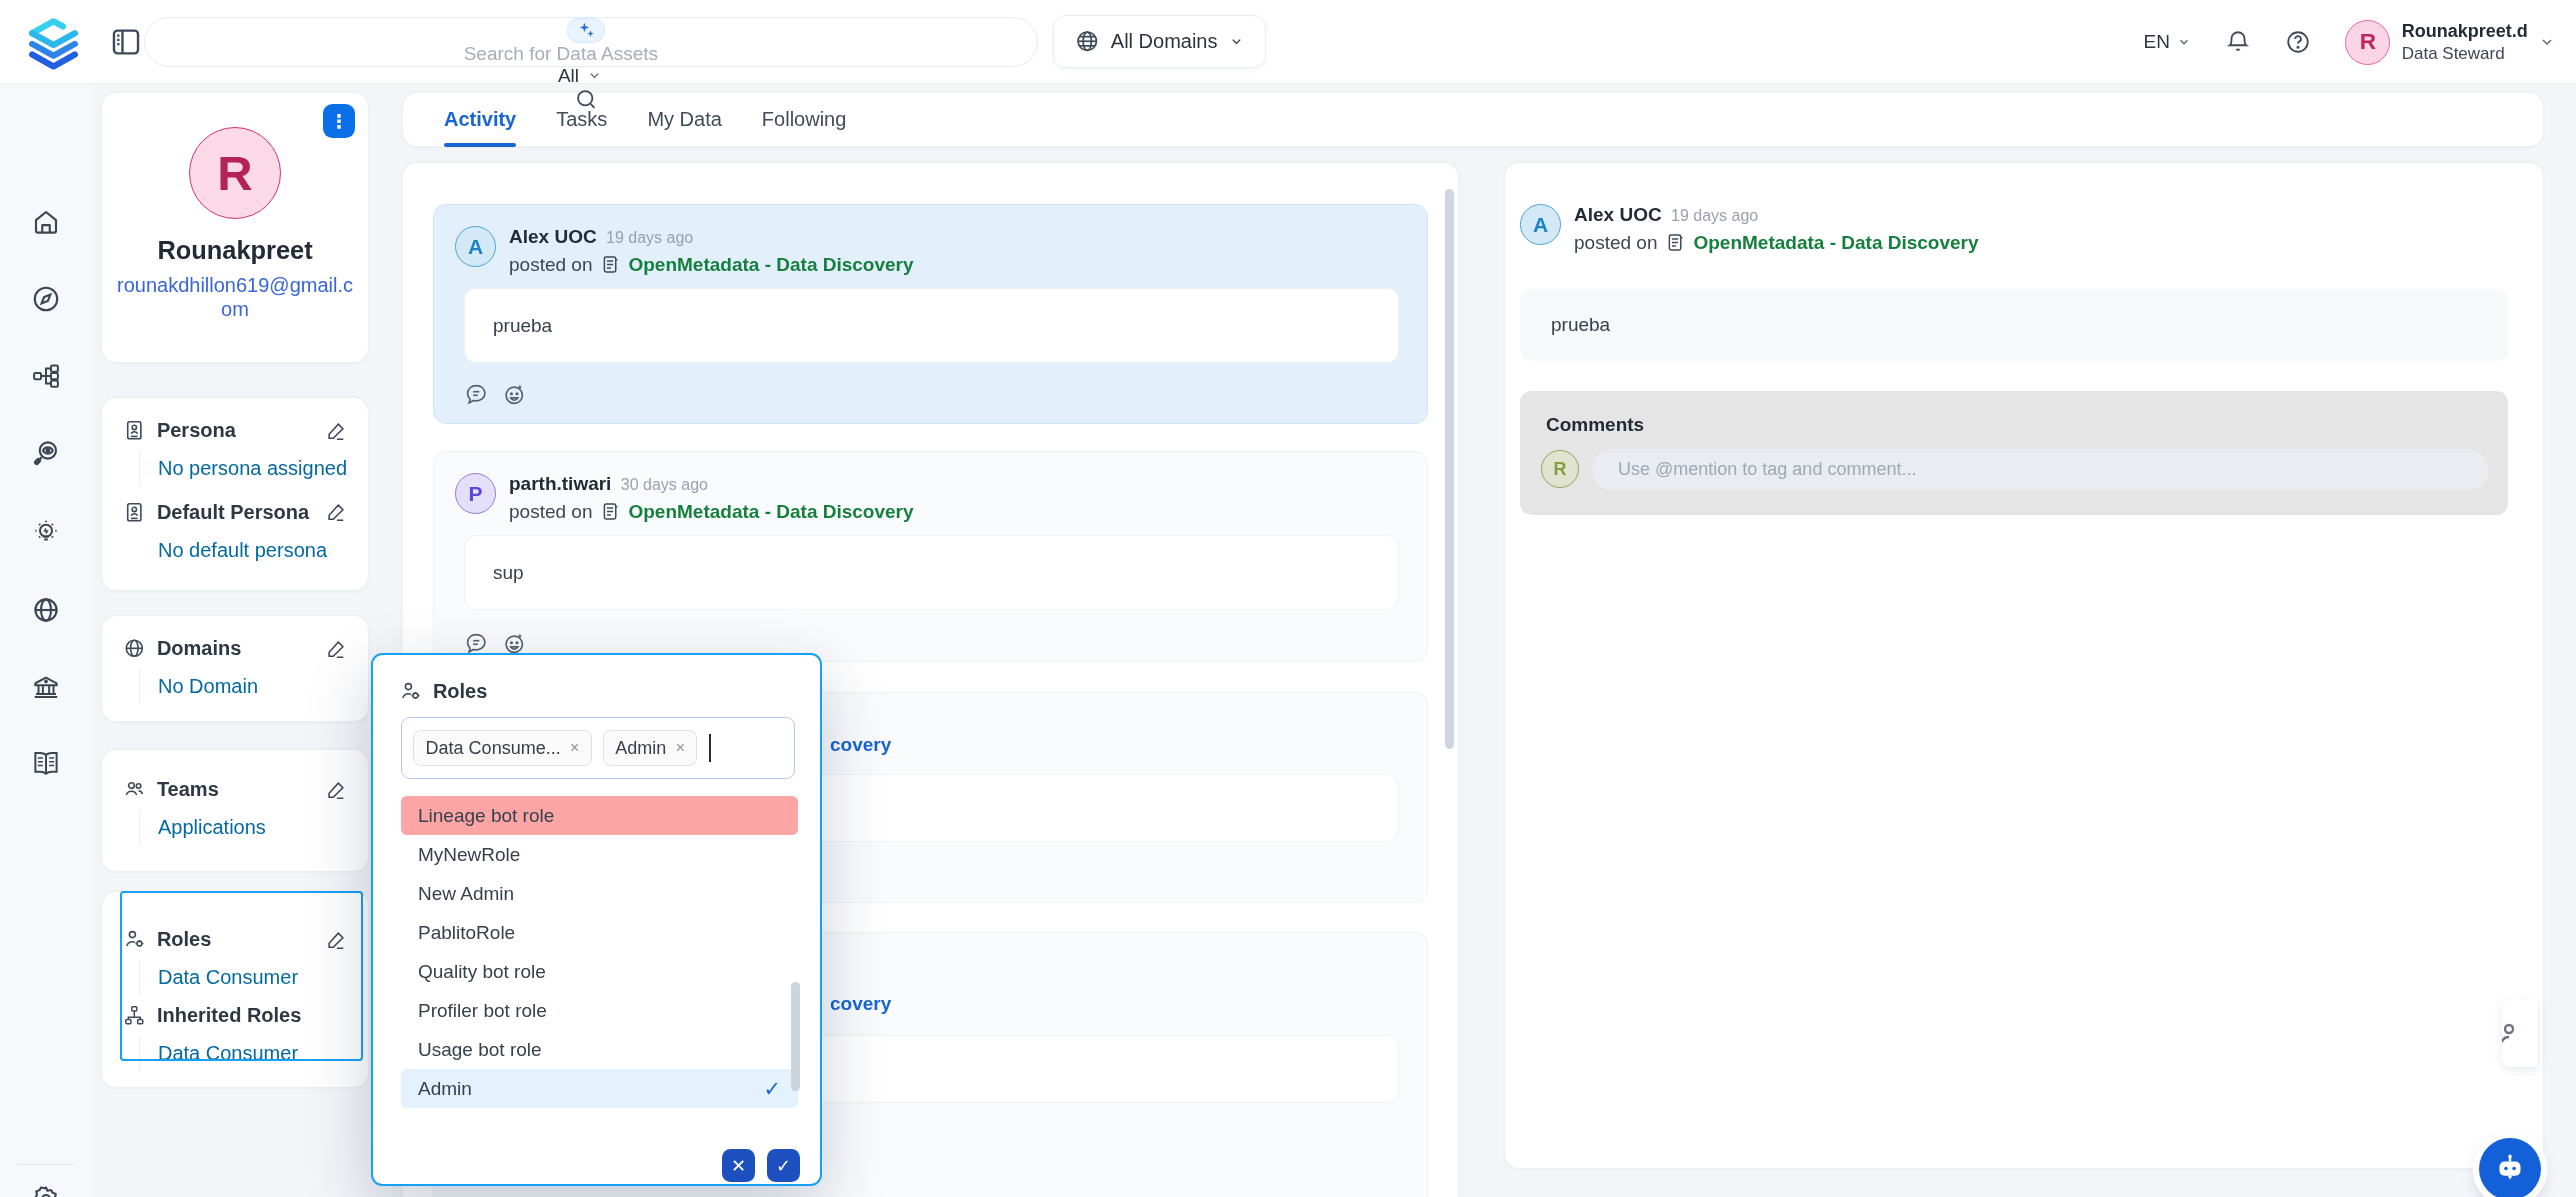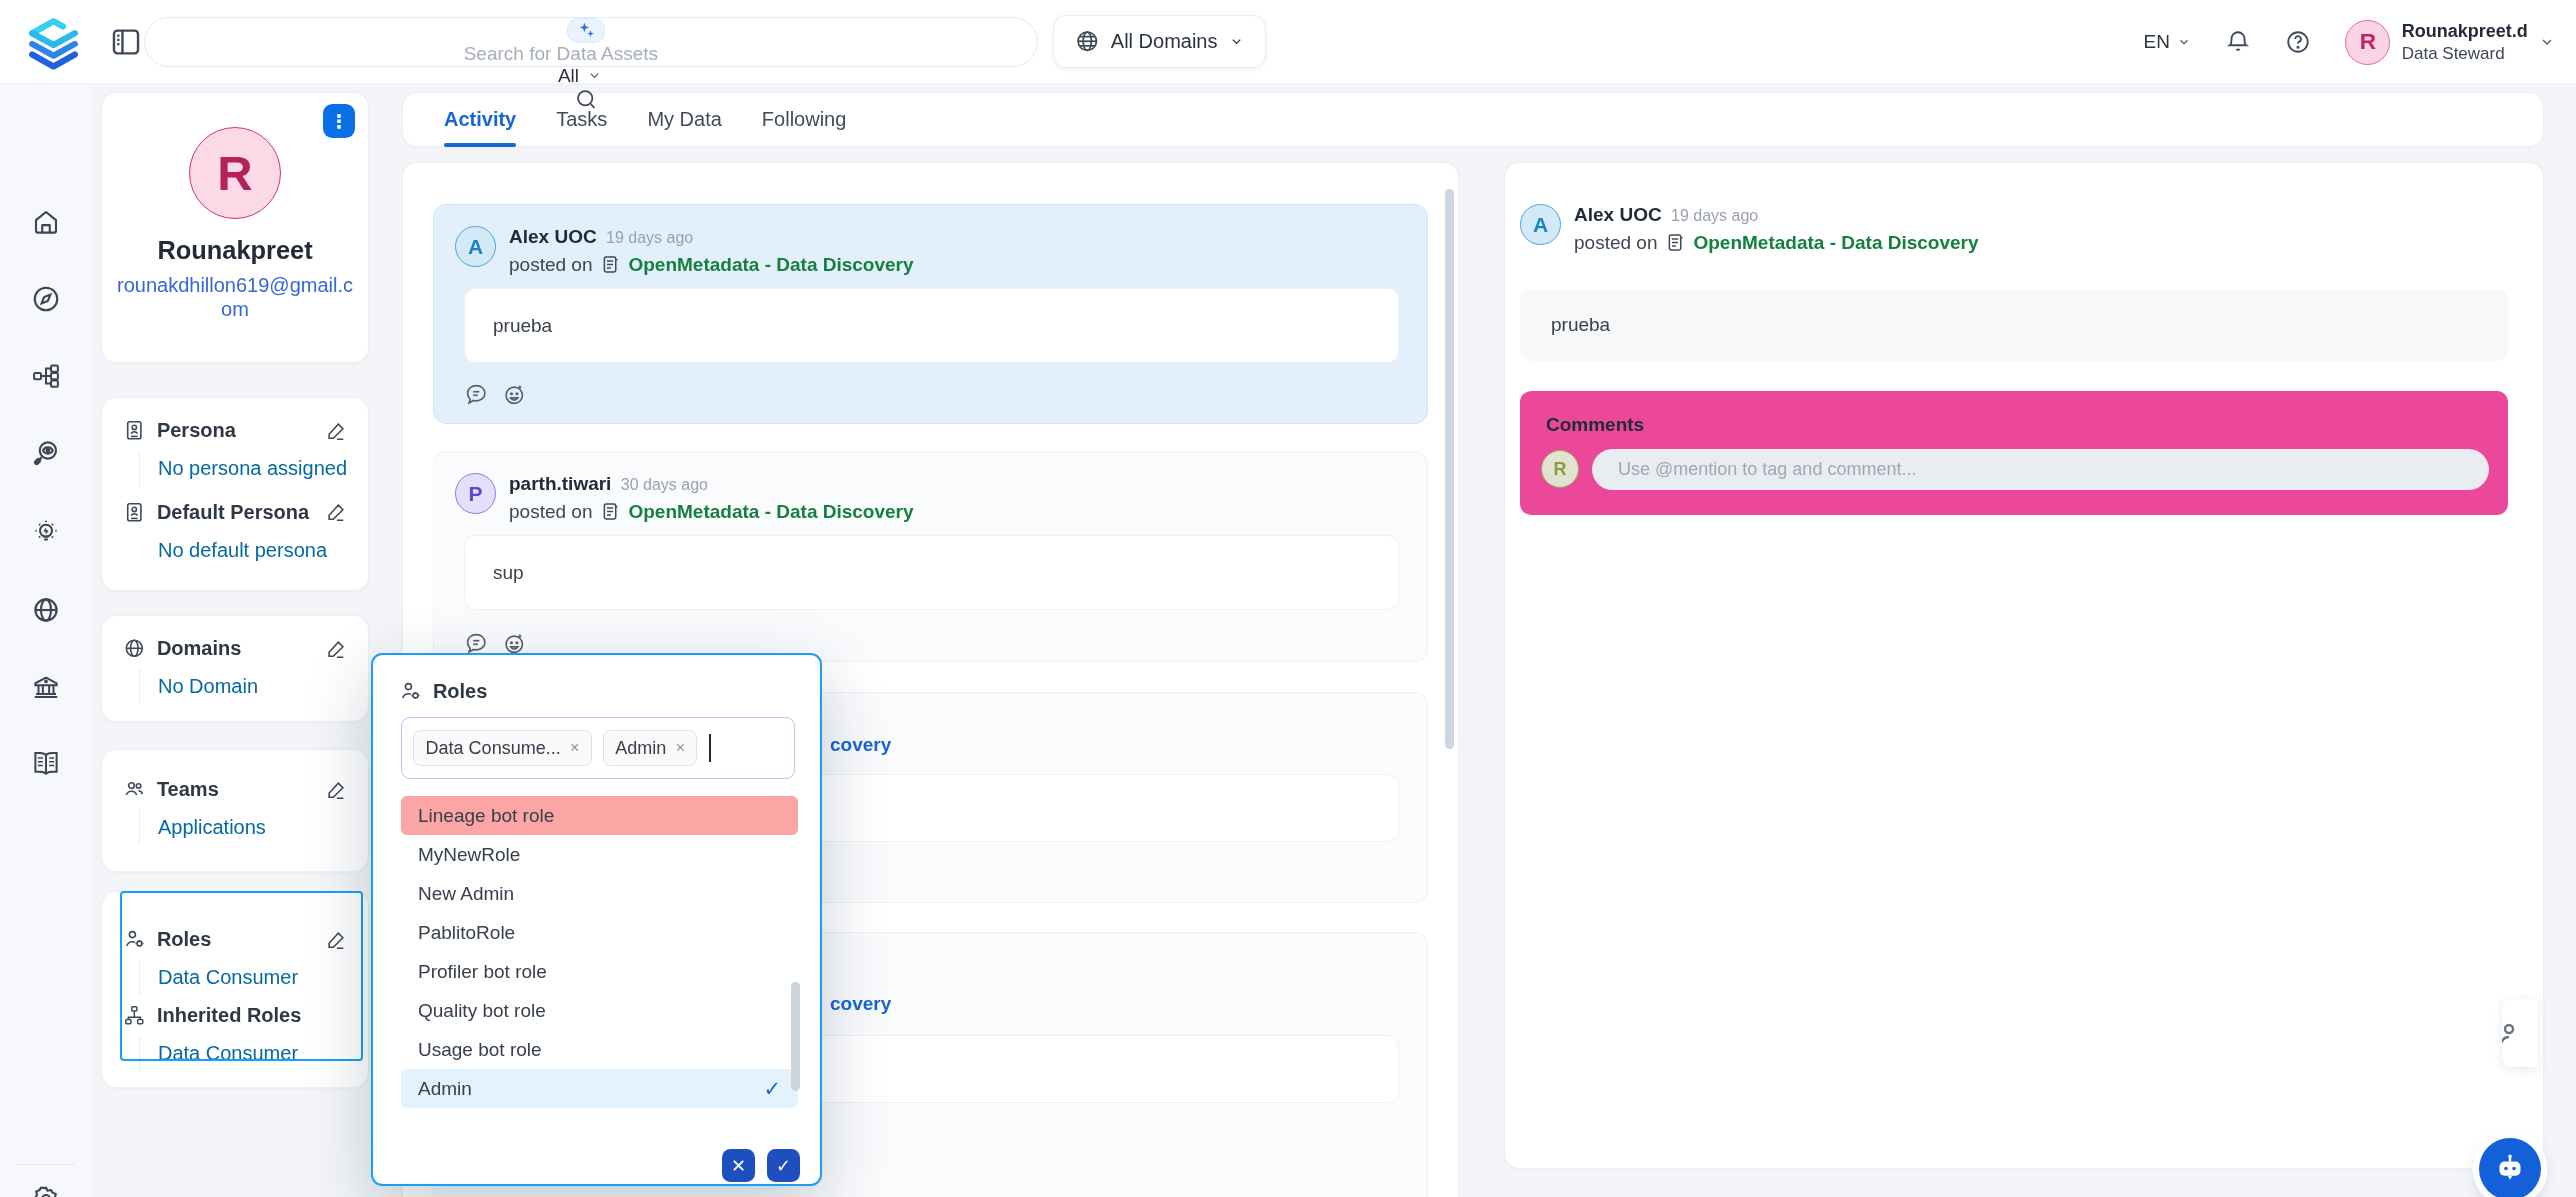--- a/index.html
+++ b/index.html
@@ -86,21 +86,21 @@
   .msg-box { position:absolute; left:30px; background:#fff; border:0.9px solid #eef1f5; border-radius:11.3px; display:flex; align-items:center; padding-left:28px; font-size:19px; color:#37404d; }
   .reactions { position:absolute; left:30px; display:flex; gap:13px; }
   .reaction { width:24.5px; height:24.5px; color:#555f6d; cursor:pointer; }
   .frag-link { position:absolute; font-size:19px; font-weight:600; color:#1766d1; cursor:pointer; }
   .feed-thumb { position:absolute; left:1042px; top:26px; width:9.4px; height:560px; background:#cdd7e1; border-radius:4.7px; cursor:pointer; }
 
   
   .right-card { left:1504px; top:162px; width:1040px; height:1007px; }
   .rp-head { display:flex; gap:13px; padding:41px 0 0 15px; }
   .rp-msg { position:absolute; left:15px; top:126px; width:988px; height:72px; background:#f6f8fa; border-radius:11.3px; display:flex; align-items:center; padding-left:31px; font-size:19px; color:#37404d; }
-  .comments-card { position:absolute; left:15px; top:228px; width:988px; height:124px; background:#ec4899; border-radius:11.3px; }
+  .comments-card { position:absolute; left:15px; top:228px; width:988px; height:124px; background:#e5e5e5; border-radius:11.3px; }
   .comments-title { padding:22.6px 0 0 26px; font-size:19px; font-weight:bold; color:#222b38; }
   .comment-row { display:flex; align-items:center; gap:13px; padding:13px 19px 0 21px; }
   .avatar-r2 { width:38px; height:38px; background:#dfe3cf; border:1.9px solid #97a55c; color:#8a9a44; font-size:18px; }
   .comment-input { flex:1; height:41px; background:#e9ecf0; border-radius:21px; display:flex; align-items:center; padding-left:26px; font-size:18px; color:#a0a8b4; cursor:text; }
 
   
   .side-handle { position:absolute; left:2502px; top:999px; width:36px; height:68px; background:#fff; border-radius:9.4px 0 0 9.4px; box-shadow:0 2.8px 9.4px rgba(20,40,70,.10); z-index:20; overflow:hidden; display:flex; align-items:center; }
   .chat-bubble { position:absolute; left:2479px; top:1138px; width:62px; height:62px; border-radius:50%; background:#1360d9; box-shadow:0 0 0 6.6px rgba(255,255,255,.92), 0 5.7px 17px rgba(10,40,90,.25); display:flex; align-items:center; justify-content:center; z-index:70; cursor:pointer; }
 </style>
 </head>
@@ -551,24 +551,24 @@
       <div class="role-opt">
           <span>MyNewRole</span>
         </div>
       <div class="role-opt">
           <span>New Admin</span>
         </div>
       <div class="role-opt">
           <span>PablitoRole</span>
         </div>
       <div class="role-opt">
+          <span>Quality bot role</span>
+        </div>
+      <div class="role-opt">
           <span>Profiler bot role</span>
-        </div>
-      <div class="role-opt">
-          <span>Quality bot role</span>
         </div>
       <div class="role-opt">
           <span>Usage bot role</span>
         </div>
       <div class="role-opt sel">
         <span>Admin</span>
         <span class="role-check">✓</span>
       </div>
     </div>
     <div class="list-thumb"></div>

